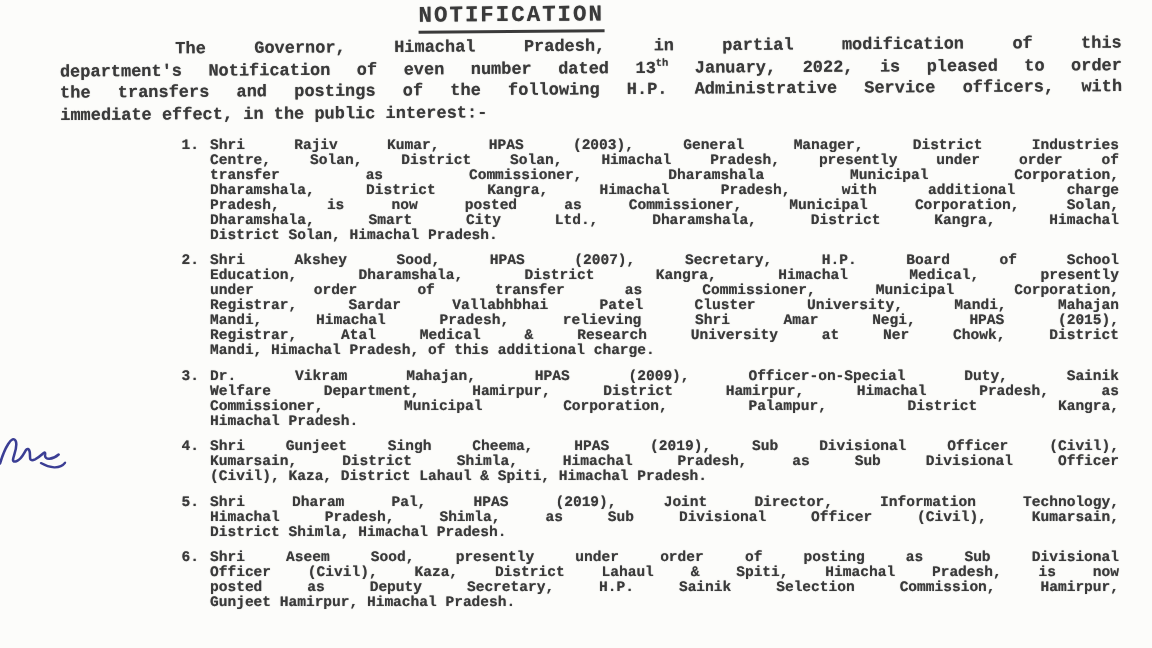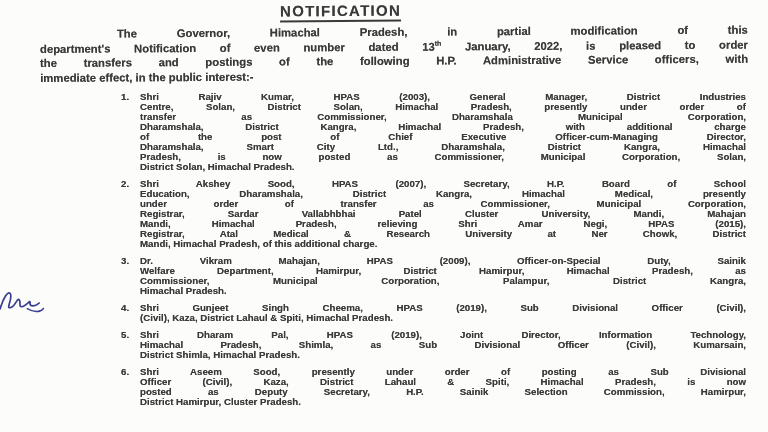--- a/index.html
+++ b/index.html
@@ -13,20 +13,21 @@
   }
   .page {
     position: relative;
     width: 768px;
     height: 432px;
     box-sizing: border-box;
     padding: 2px 20px 0 40px;
     color: #3a3a3a;
     font-weight: 700;
     text-shadow: 0 0 0.6px rgba(70,70,70,0.75);
+    font-family: Liberation Mono, monospace;
   }
   .heading-row {
     text-align: center;
     line-height: 17px;
   }
   .heading {
     position: relative;
     left: -53px;
     display: inline-block;
     font-size: 15px;
@@ -98,23 +99,22 @@
   </div>
 
   <div class="list">
     <div class="item">
       <span class="num">1.</span>
       <div class="item-body">
           <div class="jline">Shri Rajiv Kumar, HPAS (2003), General Manager, District Industries</div>
           <div class="jline">Centre, Solan, District Solan, Himachal Pradesh, presently under order of</div>
           <div class="jline">transfer as Commissioner, Dharamshala Municipal Corporation,</div>
           <div class="jline">Dharamshala, District Kangra, Himachal Pradesh, with additional charge</div>
-          <div class="jline">of the post of Chief Executive Officer-cum-Managing Director,</div>
+          <div class="jline">Pradesh, is now posted as Commissioner, Municipal Corporation, Solan,</div>
           <div class="jline">Dharamshala, Smart City Ltd., Dharamshala, District Kangra, Himachal</div>
-          <div class="jline">Pradesh, is now posted as Commissioner, Municipal Corporation, Solan,</div>
           <div class="jline last">District Solan, Himachal Pradesh.</div>
         </div>
     </div>
     <div class="item">
       <span class="num">2.</span>
       <div class="item-body">
           <div class="jline">Shri Akshey Sood, HPAS (2007), Secretary, H.P. Board of School</div>
           <div class="jline">Education, Dharamshala, District Kangra, Himachal Medical, presently</div>
           <div class="jline">under order of transfer as Commissioner, Municipal Corporation,</div>
           <div class="jline">Registrar, Sardar Vallabhbhai Patel Cluster University, Mandi, Mahajan</div>
@@ -129,38 +129,39 @@
           <div class="jline">Dr. Vikram Mahajan, HPAS (2009), Officer-on-Special Duty, Sainik</div>
           <div class="jline">Welfare Department, Hamirpur, District Hamirpur, Himachal Pradesh, as</div>
           <div class="jline">Commissioner, Municipal Corporation, Palampur, District Kangra,</div>
           <div class="jline last">Himachal Pradesh.</div>
         </div>
     </div>
     <div class="item">
       <span class="num">4.</span>
       <div class="item-body">
           <div class="jline">Shri Gunjeet Singh Cheema, HPAS (2019), Sub Divisional Officer (Civil),</div>
+          <div class="jline">Kumarsain, District Shimla, Himachal Pradesh, as Sub Divisional Officer</div>
           <div class="jline last">(Civil), Kaza, District Lahaul &amp; Spiti, Himachal Pradesh.</div>
         </div>
     </div>
     <div class="item">
       <span class="num">5.</span>
       <div class="item-body">
           <div class="jline">Shri Dharam Pal, HPAS (2019), Joint Director, Information Technology,</div>
           <div class="jline">Himachal Pradesh, Shimla, as Sub Divisional Officer (Civil), Kumarsain,</div>
           <div class="jline last">District Shimla, Himachal Pradesh.</div>
         </div>
     </div>
     <div class="item">
       <span class="num">6.</span>
       <div class="item-body">
           <div class="jline">Shri Aseem Sood, presently under order of posting as Sub Divisional</div>
           <div class="jline">Officer (Civil), Kaza, District Lahaul &amp; Spiti, Himachal Pradesh, is now</div>
           <div class="jline">posted as Deputy Secretary, H.P. Sainik Selection Commission, Hamirpur,</div>
-          <div class="jline last">District Hamirpur, Cluster Pradesh.</div>
+          <div class="jline last">Gunjeet Hamirpur, Himachal Pradesh.</div>
         </div>
     </div>
   </div>
 
   <svg class="ink-mark" width="48" height="44" viewBox="0 0 48 44" fill="none" xmlns="http://www.w3.org/2000/svg">
     <path d="M2 28 C6 19, 13 9, 14.5 15 C15.5 21, 7 29, 13 28 C18.5 27, 20.5 18, 22.5 22 C23.5 25, 20 30, 25.5 28.5 C30.5 27, 33.5 22.5, 32.5 26.5 C31.5 30, 37 30.5, 41.5 27.5" stroke="#3b3e94" stroke-width="1.7" stroke-linecap="round" fill="none"></path>
     <path d="M29 31.5 C34 35.5, 41 37.5, 45 33.5" stroke="#3b3e94" stroke-width="1.5" stroke-linecap="round" fill="none"></path>
   </svg>
 
 </div>

